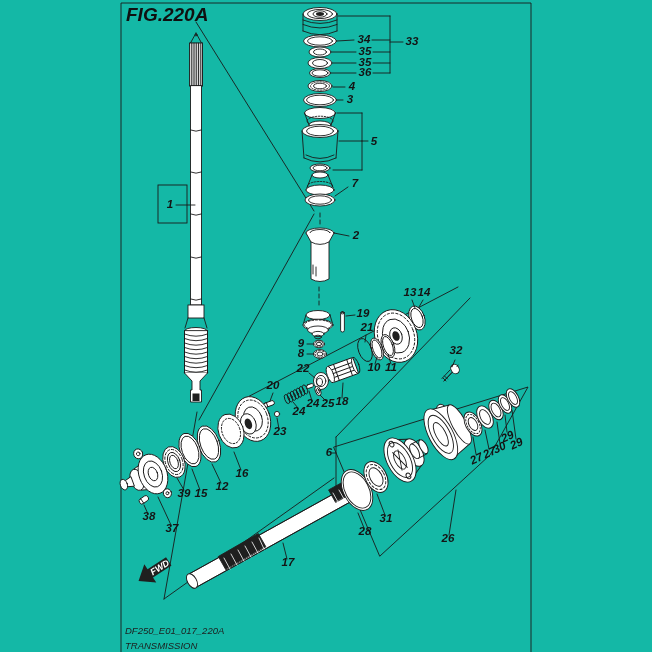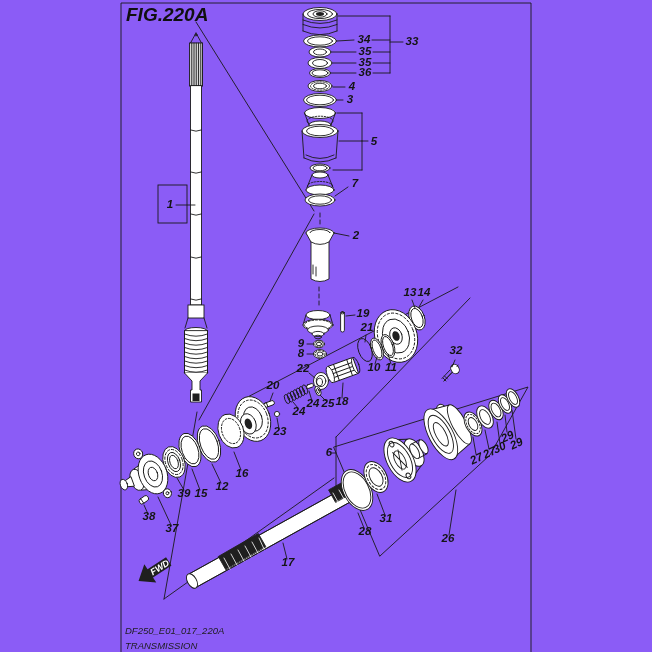--- a/index.html
+++ b/index.html
@@ -1,16 +1,16 @@
 <!DOCTYPE html>
 <html><head>
 <meta charset="utf-8">
 <style>
   html,body{margin:0;padding:0;background:#fff;}
-  .canvas{position:relative;width:652px;height:652px;background:#8b5cf6;overflow:hidden;
+  .canvas{position:relative;width:652px;height:652px;background:#14b8a6;overflow:hidden;
           font-family:"Liberation Sans",sans-serif;}
   svg{position:absolute;left:0;top:0;}
   svg *{stroke:#1a1a1a;fill:none;stroke-width:.9;stroke-linecap:round;}
   svg .w{fill:#fff;}
   svg .dk{fill:#1f1f1f;stroke:none;}
   svg .db{fill:#1f1f1f;stroke:#1f1f1f;}
   svg .ws{stroke:#fff;stroke-width:.8;}
   svg text{stroke:none;}
   .t{font:italic bold 11.5px "Liberation Sans",sans-serif;fill:#141414;text-anchor:middle;}
   .title{font:italic bold 19px "Liberation Sans",sans-serif;fill:#101010;}

